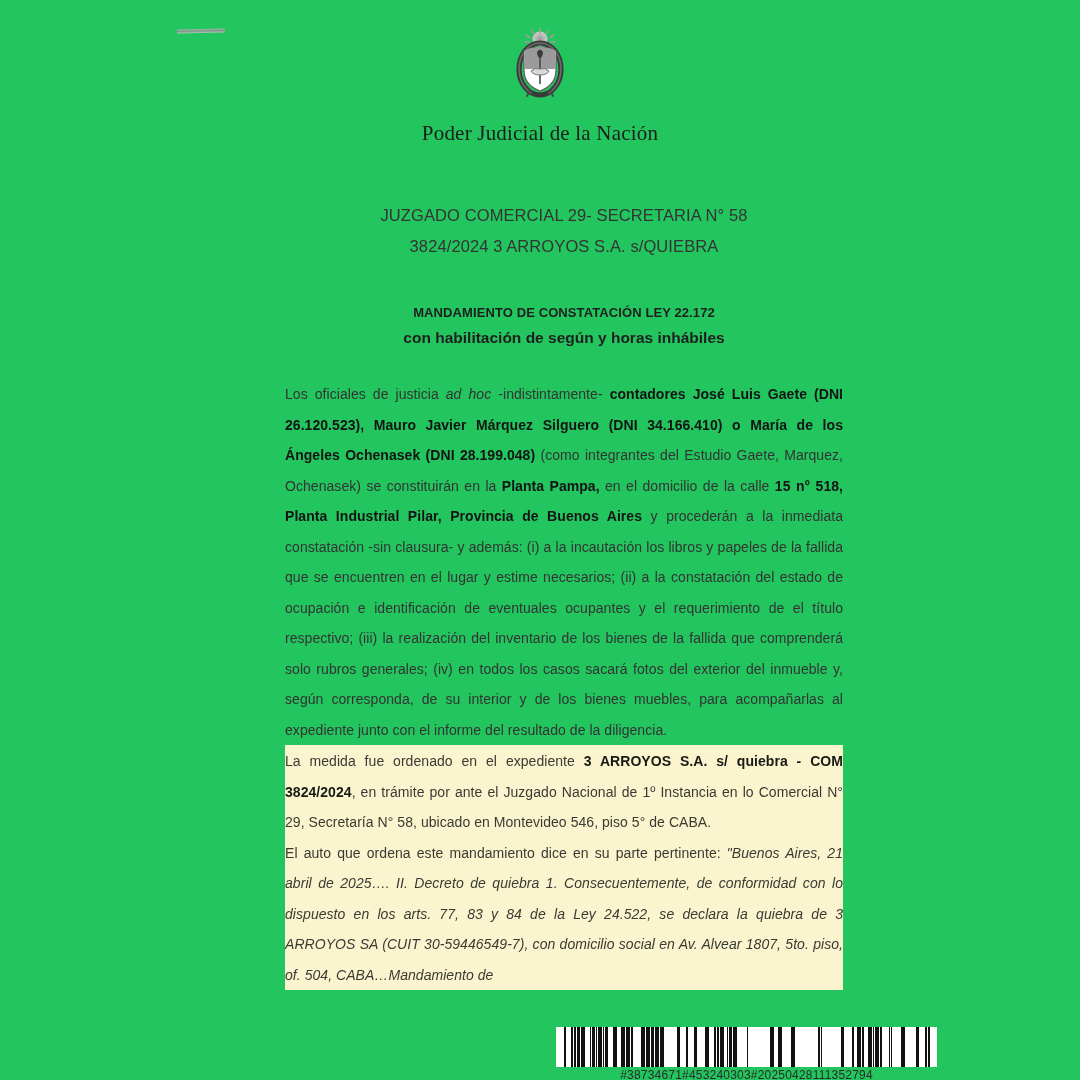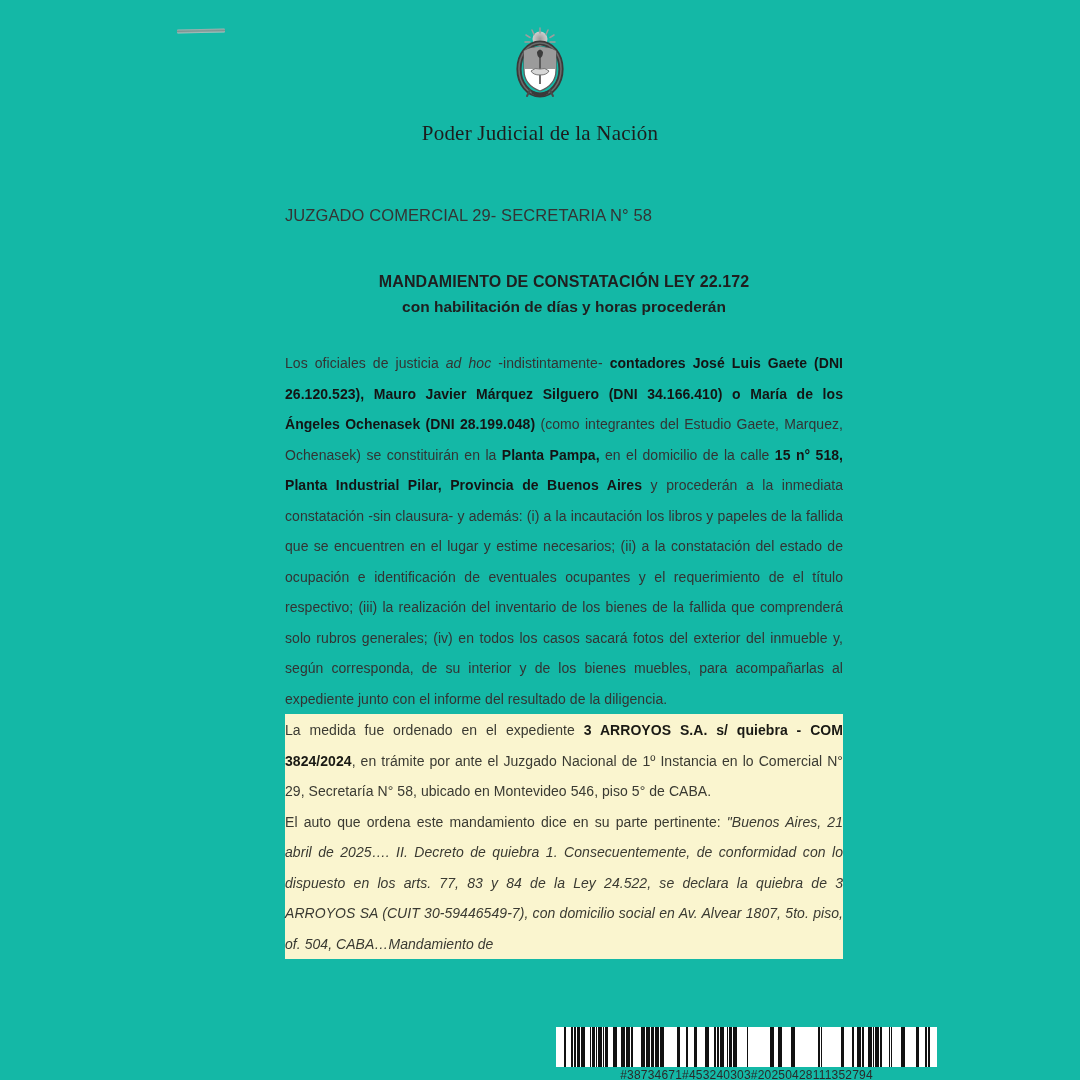--- a/index.html
+++ b/index.html
@@ -4,21 +4,21 @@
 <style>
   html, body {
     margin: 0;
     padding: 0;
     background: #ffffff;
   }
   .page {
     position: relative;
     width: 1080px;
     height: 1080px;
-    background: #14b8a6;
+    background: #22c55e;
     overflow: hidden;
     font-family: "Liberation Sans", sans-serif;
     color: #2b2b2b;
   }
 
   
   .scan-mark {
     position: absolute;
     left: 177px;
     top: 29px;
@@ -63,27 +63,28 @@
     position: absolute;
     left: 285px;
     width: 558px;
     top: 200px;
   }
   .meta-line {
     font-size: 16.5px;
     line-height: 31px;
     letter-spacing: .1px;
     color: #343434;
+    text-align: center;
   }
 
   .doc-title {
     margin-top: 38px;
     text-align: center;
     font-weight: bold;
-    font-size: 16px;
+    font-size: 13px;
     line-height: 25px;
     color: #1f1f1f;
     letter-spacing: .1px;
   }
   .doc-subtitle {
     text-align: center;
     font-weight: bold;
     font-size: 15.5px;
     line-height: 25px;
     color: #1f1f1f;
@@ -173,23 +174,24 @@
       <path d="M24 66 q8 6 16 0" fill="none" stroke="#3a3a3a" stroke-width="3"></path>
       <path d="M22 64 l-3 6 M42 64 l3 6" stroke="#4a4a4a" stroke-width="2" stroke-linecap="round"></path>
     </svg>
   </div>
 
   <div class="header-serif poder">Poder Judicial de la Nación</div>
 
   <div class="col">
 
     <div class="meta-line">JUZGADO COMERCIAL 29- SECRETARIA N° 58</div>
+    <div class="meta-line">3824/2024 3 ARROYOS S.A. s/QUIEBRA</div>
 
     <div class="doc-title">MANDAMIENTO DE CONSTATACIÓN LEY 22.172</div>
-    <div class="doc-subtitle">con habilitación de días y horas procederán</div>
+    <div class="doc-subtitle">con habilitación de según y horas inhábiles</div>
 
     <p class="body first"><span>Los oficiales de justicia </span><i>ad hoc</i><span> -indistintamente- </span><b>contadores José Luis Gaete (DNI 26.120.523), Mauro Javier Márquez Silguero (DNI 34.166.410) o María de los Ángeles Ochenasek (DNI 28.199.048)</b><span> (como integrantes del Estudio Gaete, Marquez, Ochenasek) se constituirán en la </span><b>Planta Pampa,</b><span> en el domicilio de la calle </span><b>15 n° 518, Planta Industrial Pilar, Provincia de Buenos Aires</b><span> y procederán a la inmediata constatación -sin clausura- y además: (i) a la incautación los libros y papeles de la fallida que se encuentren en el lugar y estime necesarios; (ii) a la constatación del estado de ocupación e identificación de eventuales ocupantes y el requerimiento de el título respectivo; (iii) la realización del inventario de los bienes de la fallida que comprenderá solo rubros generales; (iv) en todos los casos sacará fotos del exterior del inmueble y, según corresponda, de su interior y de los bienes muebles, para acompañarlas al expediente junto con el informe del resultado de la diligencia.</span></p>
 
 
     <div class="highlight">
       <p class="body"><span>La medida fue ordenado en el expediente </span><b>3 ARROYOS S.A. s/ quiebra - COM 3824/2024</b><span>, en trámite por ante el Juzgado Nacional de 1º Instancia en lo Comercial N° 29, Secretaría N° 58, ubicado en Montevideo 546, piso 5° de CABA.</span></p>
       <p class="body"><span>El auto que ordena este mandamiento dice en su parte pertinente: </span><i>"Buenos Aires, 21 abril de 2025…. II. Decreto de quiebra 1. Consecuentemente, de conformidad con lo dispuesto en los arts. 77, 83 y 84 de la Ley 24.522, se declara la quiebra de 3 ARROYOS SA (CUIT 30-59446549-7), con domicilio social en Av. Alvear 1807, 5to. piso, of. 504, CABA…Mandamiento de</i></p>
     </div>
   </div>
 

